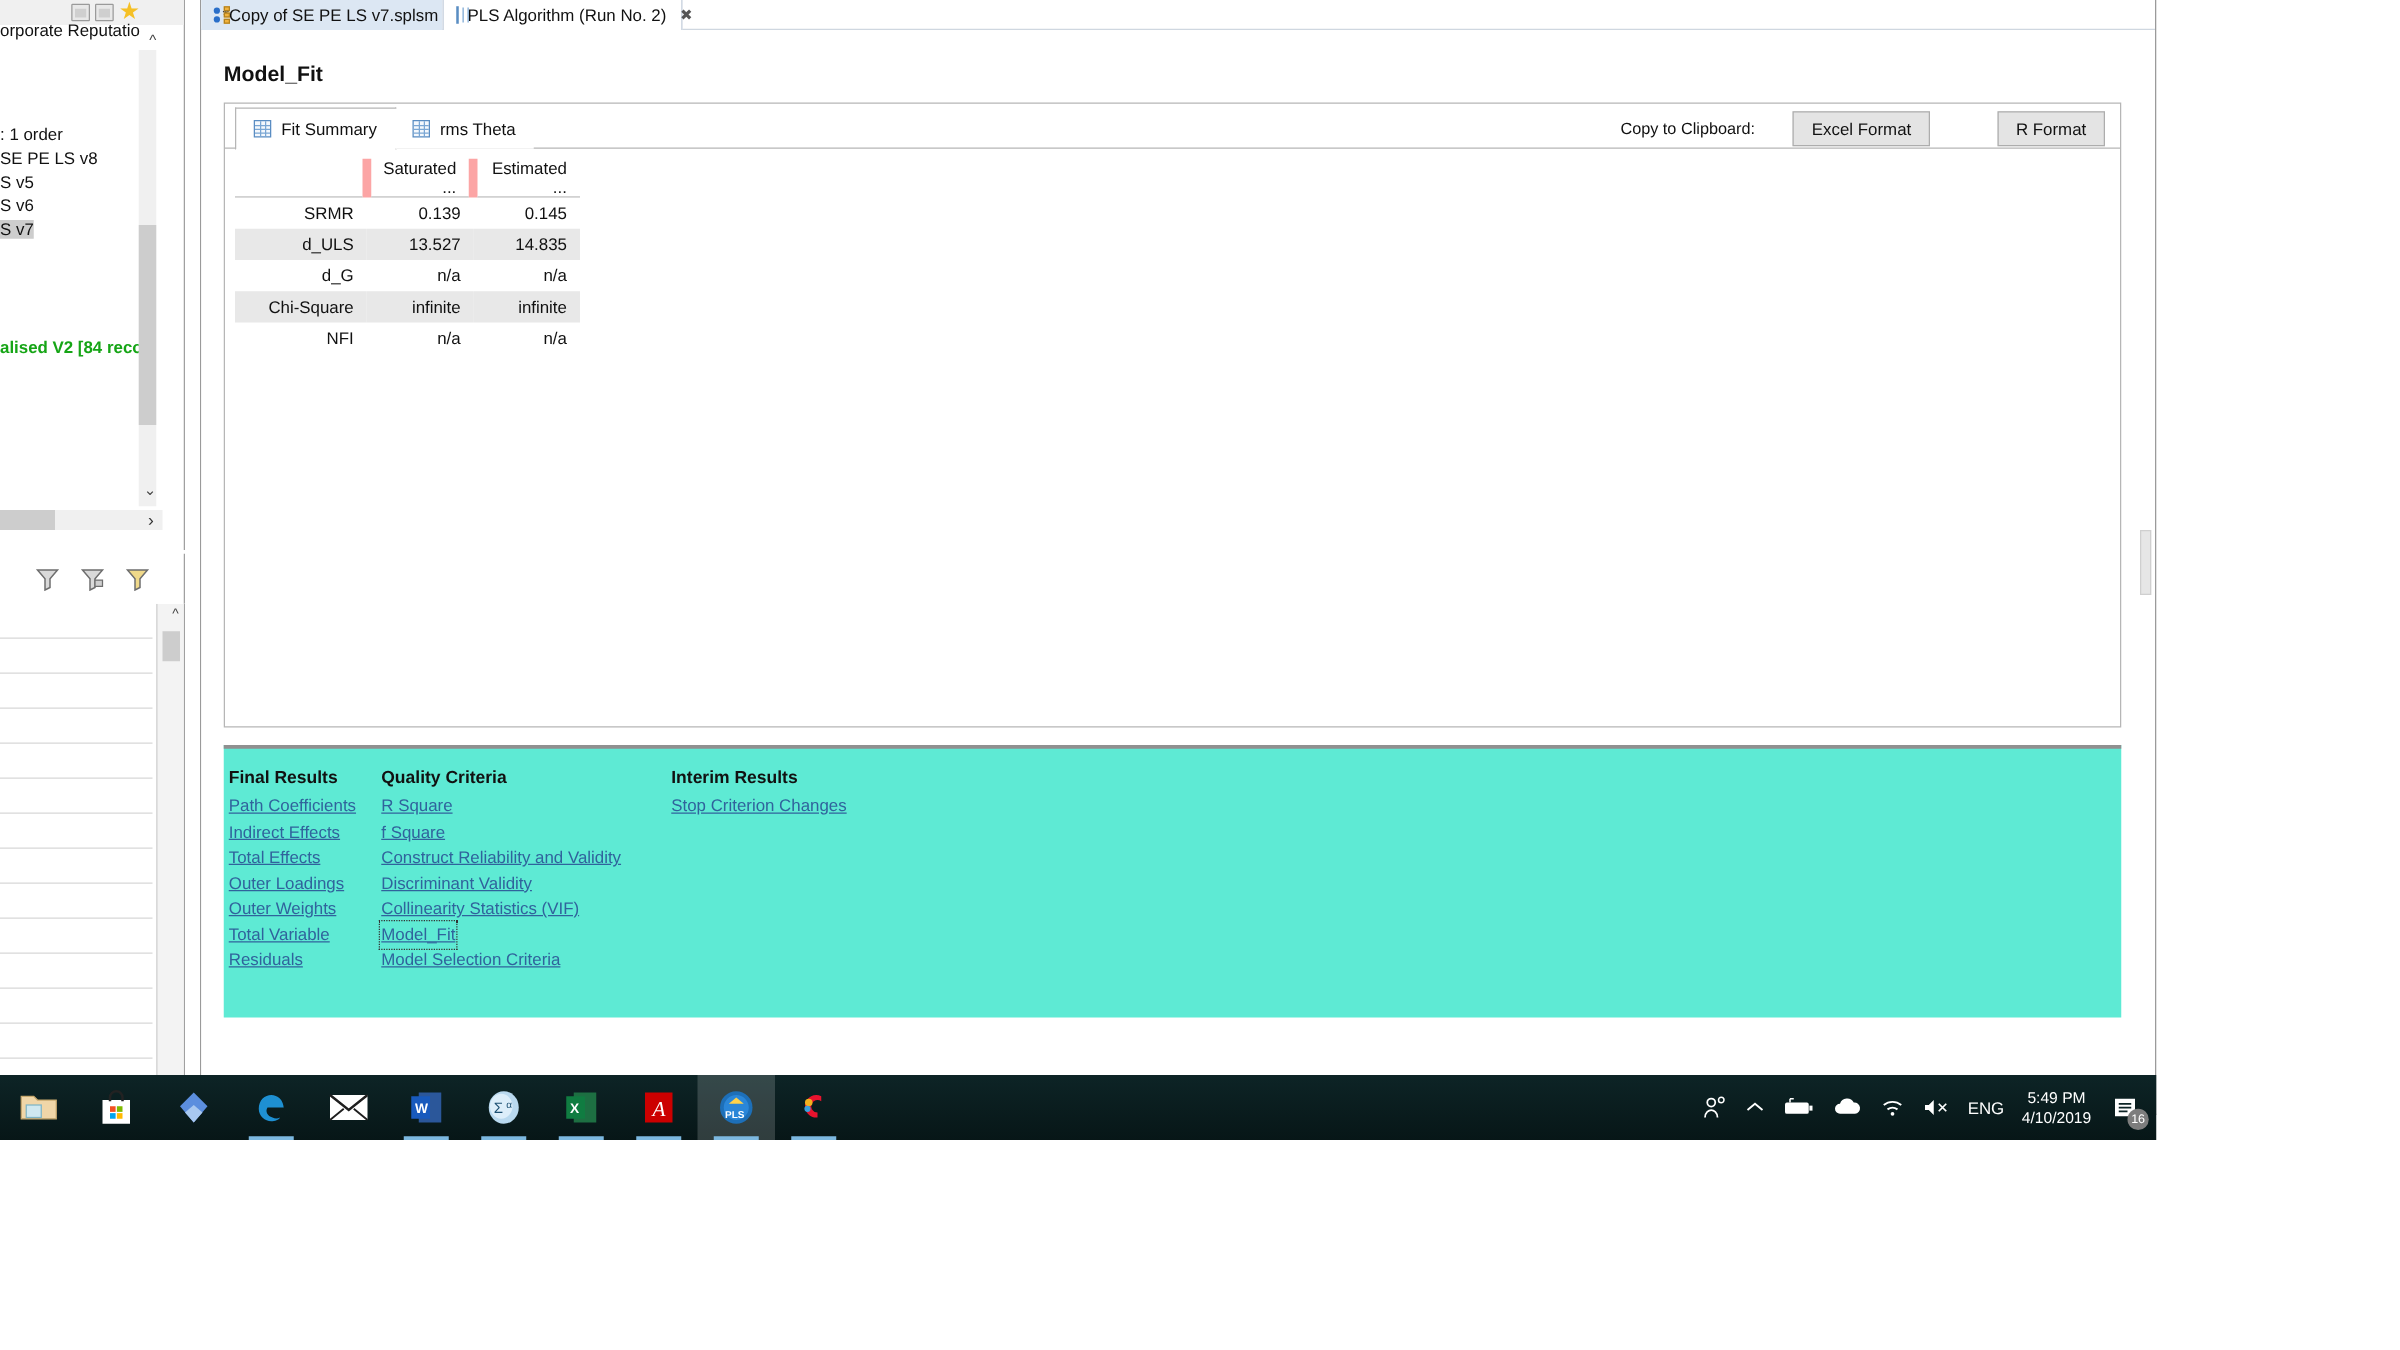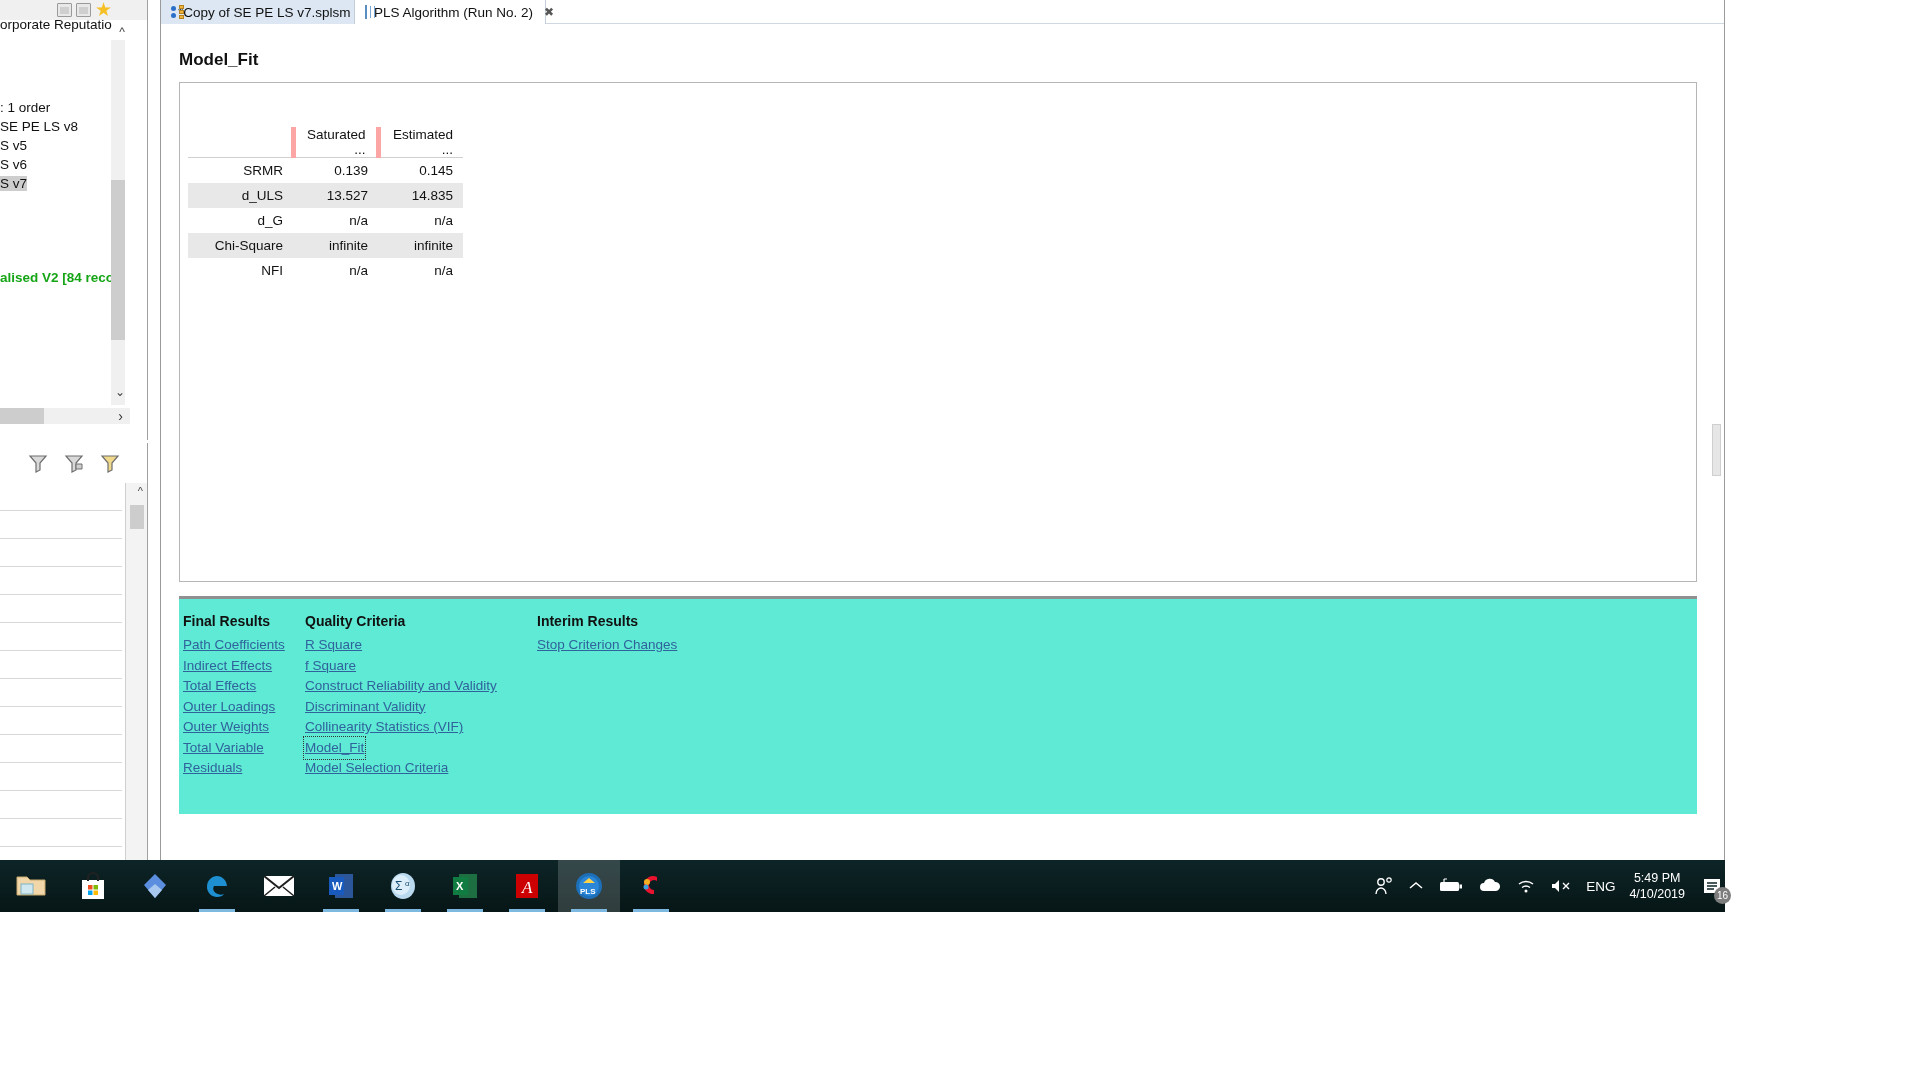--- a/index.html
+++ b/index.html
@@ -106,21 +106,21 @@
 
   .clip-label { position:absolute; right:292px; top:12px; font-size:13px; color:#111; }
   .btn { position:absolute; top:6px; height:28px; background:#e4e4e4; border:1px solid #adadad;
          font-size:13.5px; color:#111; display:flex; align-items:center; justify-content:center; padding:0 14px; }
 
   
   .tbl { position:absolute; left:8px; top:44px; border-collapse:collapse; font-size:13.5px; color:#111; }
   .tbl th, .tbl td { padding:0 10px; height:25px; font-weight:normal; }
   .tbl thead th { border-bottom:1px solid #cfcfcf; color:#111; text-align:right; }
   .tbl thead th.lbl { border-bottom:1px solid #cfcfcf; }
-  .tbl thead th.num { border-left:5px solid #fca5a5; }
+  .tbl thead th.num { border-left:7px solid #fca5a5; }
   .tbl td.lbl { text-align:right; width:105px; }
   .tbl td.num { text-align:right; width:85px; }
   .tbl tbody tr.alt td { background:#e8e8e8; }
 
   
   .links { position:absolute; left:18px; top:572px; width:1518px; height:218px;
            background:#5eead4; border-top:3px solid #909090; }
   .lcol { position:absolute; top:14px; }
   .lcol h4 { margin:0 0 6px 0; font-size:14px; font-weight:bold; color:#111; }
   .lcol a { display:block; font-size:13.5px; color:#30639c; text-decoration:underline;
@@ -133,21 +133,21 @@
               border:1px solid #cfcfcf;}
 
   
   .taskbar { position:absolute; left:0; bottom:168px; width:1725px; height:52px;
              background:linear-gradient(180deg,#0d2426 0%,#071617 100%); }
   .tb-apps { position:absolute; left:0; top:0; height:52px; display:flex; align-items:center; }
   .tb-app { width:62px; height:52px; display:flex; align-items:center; justify-content:center; position:relative; }
   .tb-app.active { background:rgba(255,255,255,0.17); }
   .tb-app .uline { position:absolute; bottom:0; left:13px; width:36px; height:3px; background:#7cb8e0; }
 
-  .tray { position:absolute; right:0; top:0; height:52px; display:flex; align-items:center; gap:14px; padding-right:0;}
+  .tray { position:absolute; right:0; top:0; height:52px; display:flex; align-items:center; gap:14px; padding-right:12px;}
   .tray-ico { color:#fff; font-size:16px; display:flex; align-items:center; }
   .tray-clock { color:#fff; font-size:12.5px; line-height:16px; text-align:center; }
   .notif { position:relative; width:26px; height:26px; display:flex; align-items:center; justify-content:center; }
   .notif .badge { position:absolute; right:-6px; bottom:-5px; width:17px; height:17px; border-radius:50%;
                   background:#7d7d7d; color:#fff; font-size:10px; display:flex; align-items:center; justify-content:center;}
 </style>
 </head>
 <body>
 
 <div id="root">
@@ -239,20 +239,34 @@
         <span class="x">✖</span>
       </div>
     </div>
 
     <div class="content">
 
       <div class="page-title">Model_Fit</div>
 
       <div class="panel">
 
+        <div class="subtabs">
+          <div class="subtab active" style="left:8px;">
+            <span class="ico-grid"></span>
+            <span>Fit Summary</span>
+          </div>
+          <div class="subtab plain" style="left:136px;">
+            <span class="ico-grid"></span>
+            <span>rms Theta</span>
+          </div>
+
+          <div class="clip-label">Copy to Clipboard:</div>
+          <div class="btn" style="right:152px;">Excel Format</div>
+          <div class="btn" style="right:12px;">R Format</div>
+        </div>
 
         <table class="tbl">
           <thead>
             <tr>
               <th class="lbl"></th>
               <th class="num">Saturated ...</th>
               <th class="num">Estimated ...</th>
             </tr>
           </thead>
           <tbody>

